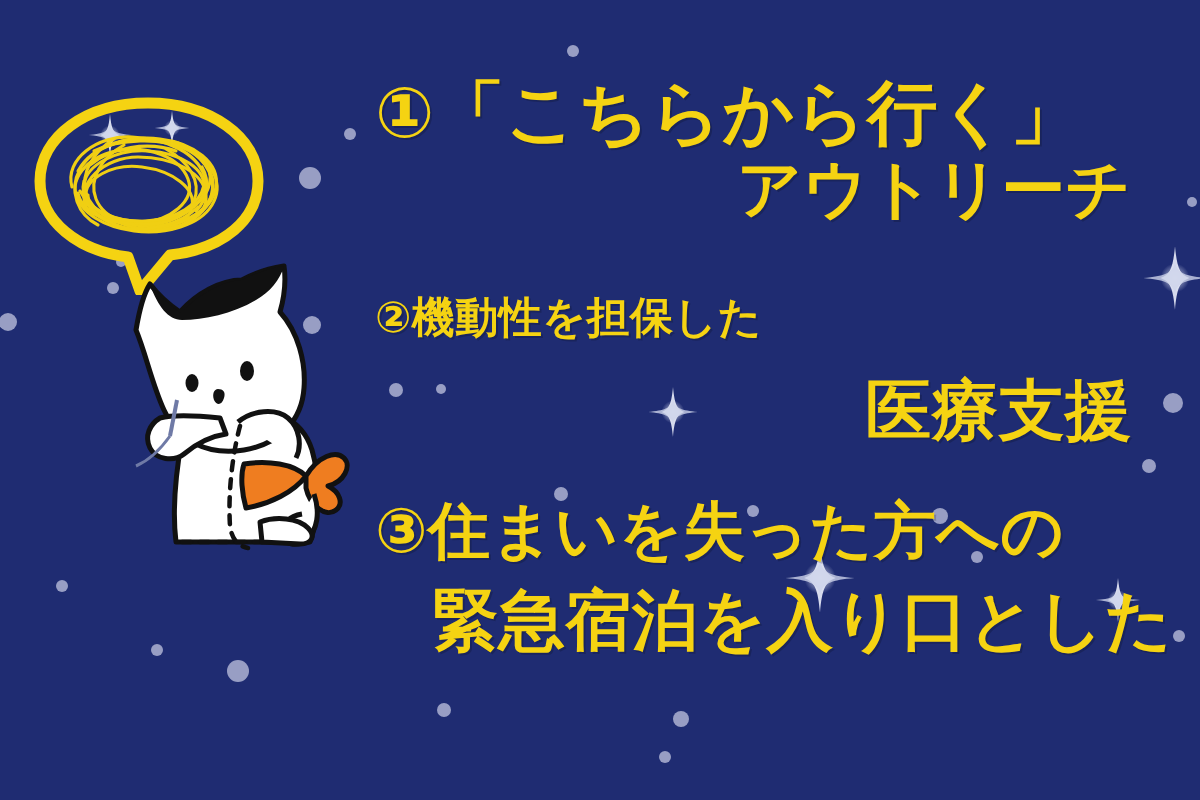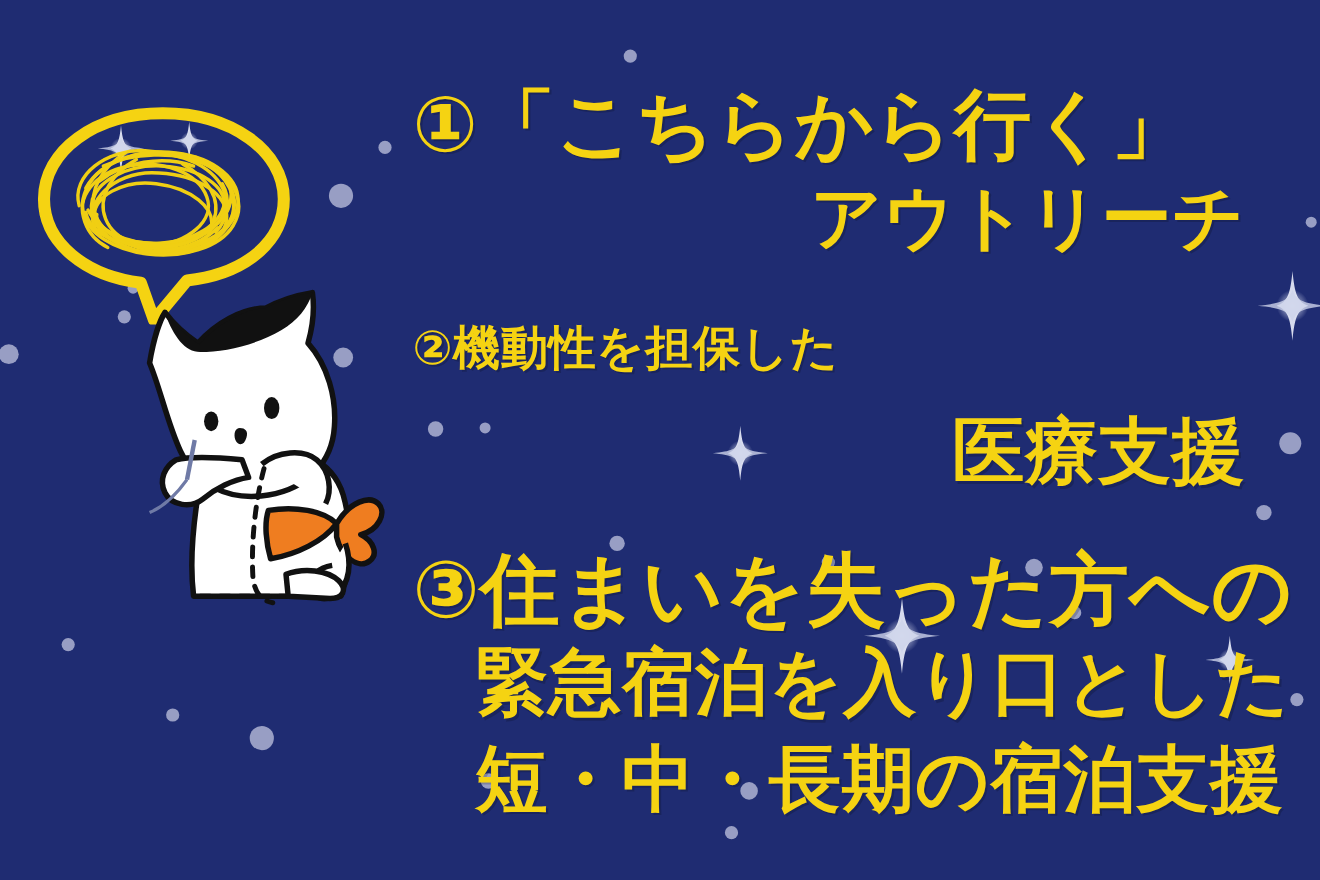--- a/index.html
+++ b/index.html
@@ -69,24 +69,24 @@
     line-height: 1;
     font-family: "DejaVu Sans", "Liberation Sans", sans-serif;
     text-shadow: 2px 2px 0 rgba(0,0,0,0.18);
   }
   .ln-left  { left: 5px; }
   .ln-right { right: 28px; }
   .ln-ind   { left: 62px; }
 
   
   #l1a { top: 78px;  font-size: 70px; }
-  #l1b { top: 167px; font-size: 64px; }
+  #l1b { top: 157px; font-size: 64px; }
   #l2a { top: 296px; font-size: 43px; }
   #l2b { top: 383px; font-size: 66px; font-family: Liberation Mono, monospace; }
-  #l3a { top: 500px; font-size: 72px; }
+  #l3a { top: 500px; font-size: 62px; }
   #l3b { top: 588px; font-size: 66px; }
   #l3c { top: 676px; font-size: 66px; }
 </style>
 </head>
 <body>
 
 <div id="poster">
 
   <div id="starfield">
       <div class="star-dot" style="left: -1px; top: 313px; width: 18px; height: 18px; background: rgb(182, 188, 216); opacity: 0.8;"></div>
@@ -289,16 +289,15 @@
   <div id="text-block">
 
     <div class="line ln-left" id="l1a">①「こちらから行く」</div>
     <div class="line ln-right" id="l1b">アウトリーチ</div>
 
     <div class="line ln-left" id="l2a">②機動性を担保した</div>
     <div class="line ln-right" id="l2b">医療支援</div>
 
     <div class="line ln-left" id="l3a">③住まいを失った方への</div>
     <div class="line ln-ind" id="l3b">緊急宿泊を入り口とした</div>
-    <div class="line ln-ind" id="l3c">短・中・長期の宿泊支援</div>
 
   </div>
 </div>
 
 </body></html>

